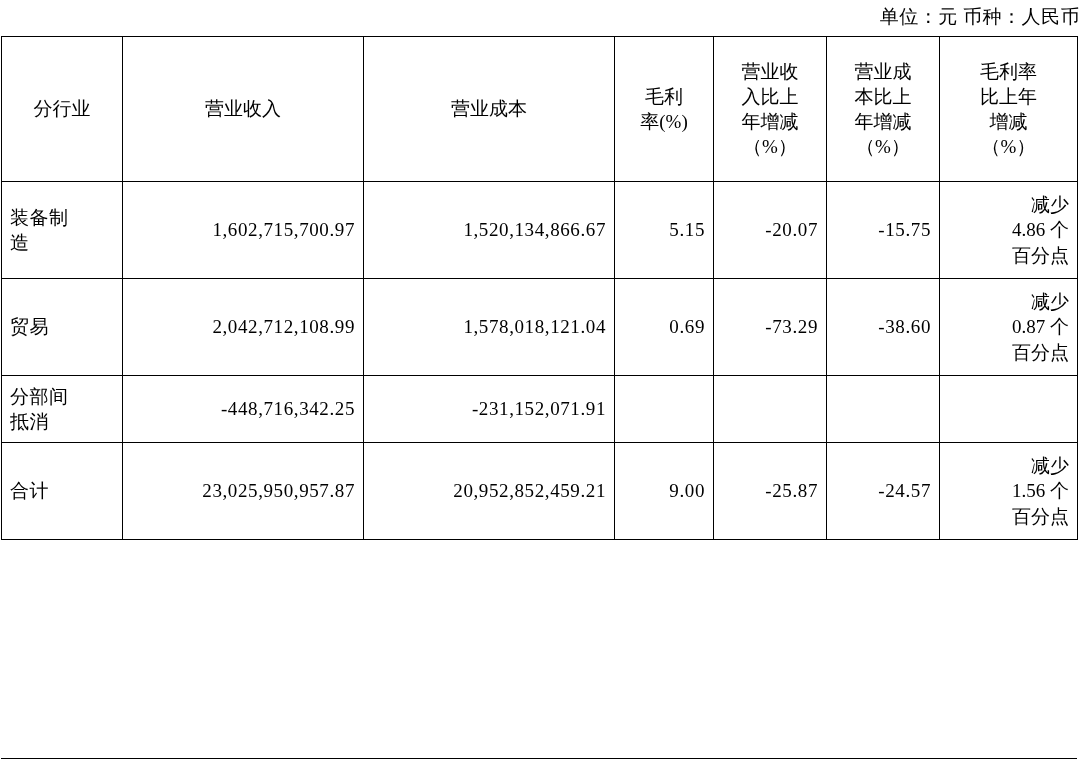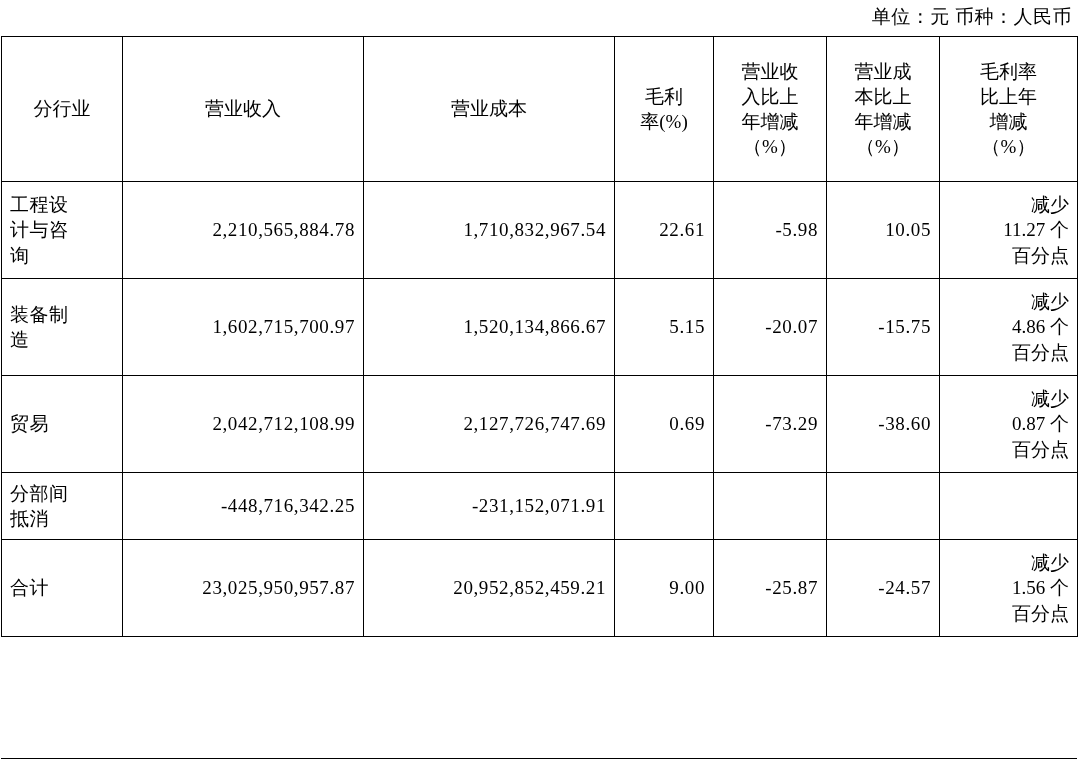--- a/index.html
+++ b/index.html
@@ -16,21 +16,21 @@
   }
   .page {
     position: relative;
     width: 1080px;
     height: 759px;
     box-sizing: border-box;
   }
   .unit-line {
     text-align: right;
     font-size: 19px;
-    padding: 4px 8px 6px 0;
+    padding: 4px 0 6px 0;
     letter-spacing: 0.5px;
     white-space: nowrap;
   }
   table.fin {
     border-collapse: collapse;
     width: 1076px;
     margin-left: 1px;
     table-layout: fixed;
   }
   table.fin td, table.fin th {
@@ -138,37 +138,20 @@
         <td>
           <span class="hdr-narrow">毛利率</span>
           <span class="hdr-narrow">比上年</span>
           <span class="hdr-narrow">增减</span>
           <span class="hdr-narrow">（%）</span>
         </td>
       </tr>
     </thead>
     <tbody>
 
-      <tr>
-        <td class="cat">
-          <span>工程设</span><br>
-          <span>计与咨</span><br>
-          <span>询</span>
-        </td>
-        <td class="num">2,210,565,884.78</td>
-        <td class="num">1,710,832,967.54</td>
-        <td class="num">22.61</td>
-        <td class="num">-5.98</td>
-        <td class="num">10.05</td>
-        <td class="delta">
-          <span class="d1">减少</span>
-          <span class="d2">11.27 个</span>
-          <span class="d3">百分点</span>
-        </td>
-      </tr>
 
 
       <tr>
         <td class="cat">
           <span>装备制</span><br>
           <span>造</span>
         </td>
         <td class="num">1,602,715,700.97</td>
         <td class="num">1,520,134,866.67</td>
         <td class="num">5.15</td>
@@ -179,21 +162,21 @@
           <span class="d2">4.86 个</span>
           <span class="d3">百分点</span>
         </td>
       </tr>
 
       <tr>
         <td class="cat">
           <span>贸易</span>
         </td>
         <td class="num">2,042,712,108.99</td>
-        <td class="num">2,127,726,747.69</td>
+        <td class="num">1,578,018,121.04</td>
         <td class="num">0.69</td>
         <td class="num">-73.29</td>
         <td class="num">-38.60</td>
         <td class="delta">
           <span class="d1">减少</span>
           <span class="d2">0.87 个</span>
           <span class="d3">百分点</span>
         </td>
       </tr>
 

